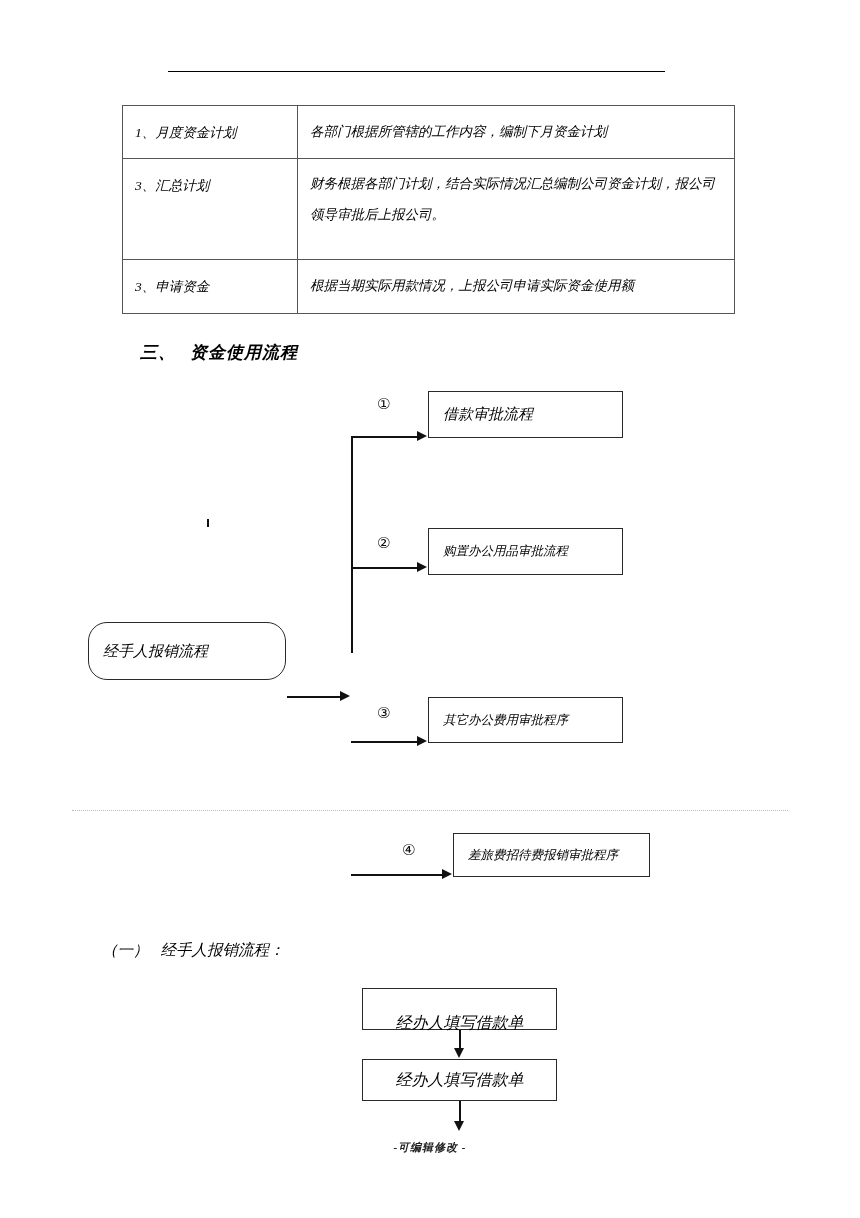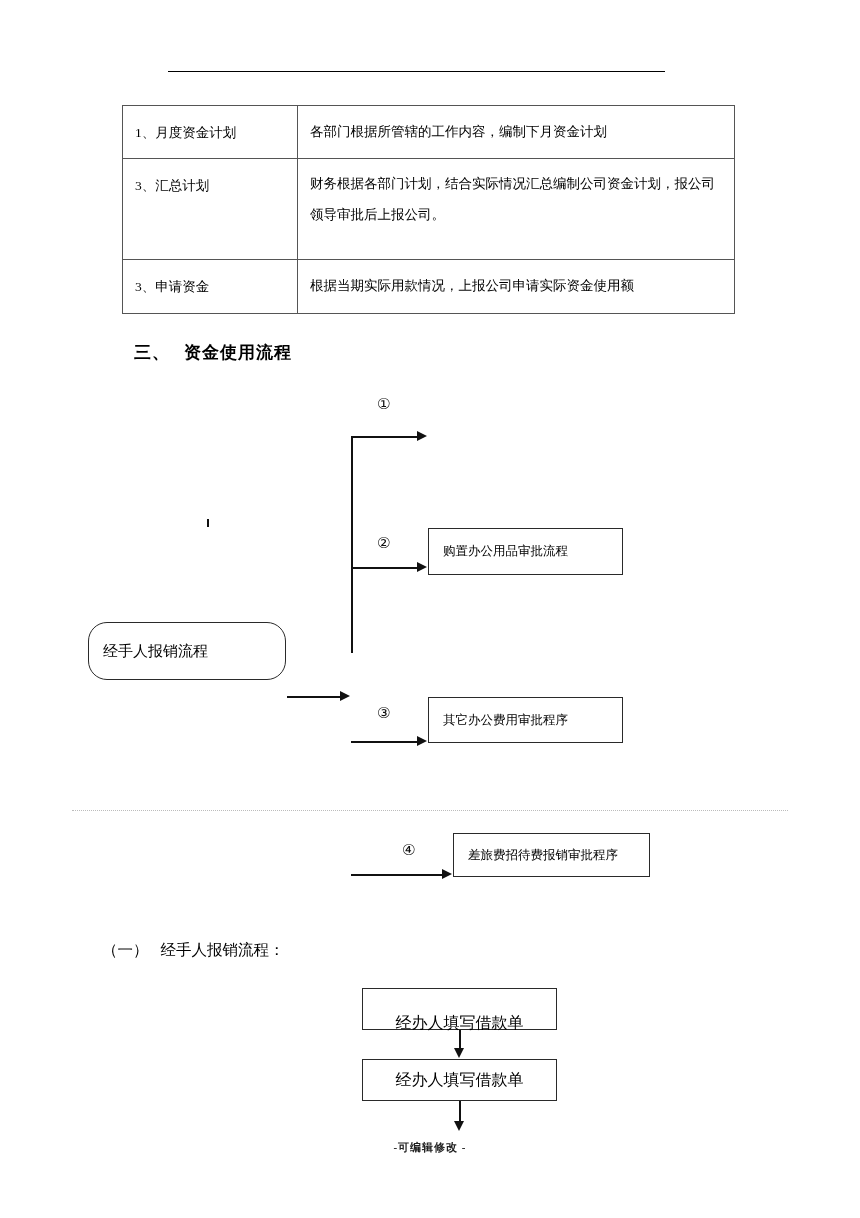--- a/index.html
+++ b/index.html
@@ -4,21 +4,21 @@
 <style>
   html,body{margin:0;padding:0;}
   body{
     width:860px;height:1218px;
     background:#ffffff;
     font-family:"Liberation Serif","DejaVu Serif",serif;
     color:#000;
     position:relative;
     overflow:hidden;
   }
-  .page{position:relative;width:860px;height:1218px;}
+  .page{position:relative;width:860px;height:1218px;font-style:italic;}
 
   
   .top-rule{
     position:absolute;left:168px;top:71px;width:497px;height:0;
     border-top:1.5px solid #000;
   }
 
   
   .plan-table{
     position:absolute;left:122px;top:105px;width:613px;
@@ -31,21 +31,21 @@
     font-size:13.5px;
     line-height:2.25;
     vertical-align:middle;
     font-family:"Liberation Serif","DejaVu Serif",serif;
   }
   .plan-table td.label{width:150px;vertical-align:top;padding-top:12px;}
   .plan-table tr.tall td{height:78px;vertical-align:top;}
 
   
   .sec-head{
-    position:absolute;left:134px;top:341px;
+    position:absolute;left:140px;top:341px;
     font-size:17px;font-weight:bold;letter-spacing:1px;
   }
   .sec-head .num{margin-right:14px;}
 
   
   .fbox{
     position:absolute;
     border:1.3px solid #2a2a2a;
     box-sizing:border-box;
     display:flex;align-items:center;
@@ -175,20 +175,23 @@
 
   <div class="fbox" id="box-source">
     <span>经手人报销流程</span>
   </div>
 
   <div class="vline" id="trunk"></div>
 
   <div class="hline" id="branch-1"></div>
   <div class="arrowhead" id="ah-1"></div>
   <div class="circled" id="c1">①</div>
+  <div class="fbox" id="box-1">
+    <span>借款审批流程</span>
+  </div>
 
   <div class="hline" id="branch-2"></div>
   <div class="arrowhead" id="ah-2"></div>
   <div class="circled" id="c2">②</div>
   <div class="fbox" id="box-2">
     <span>购置办公用品审批流程</span>
   </div>
 
   <div class="hline" id="stub-src"></div>
   <div class="arrowhead" id="ah-src"></div>

